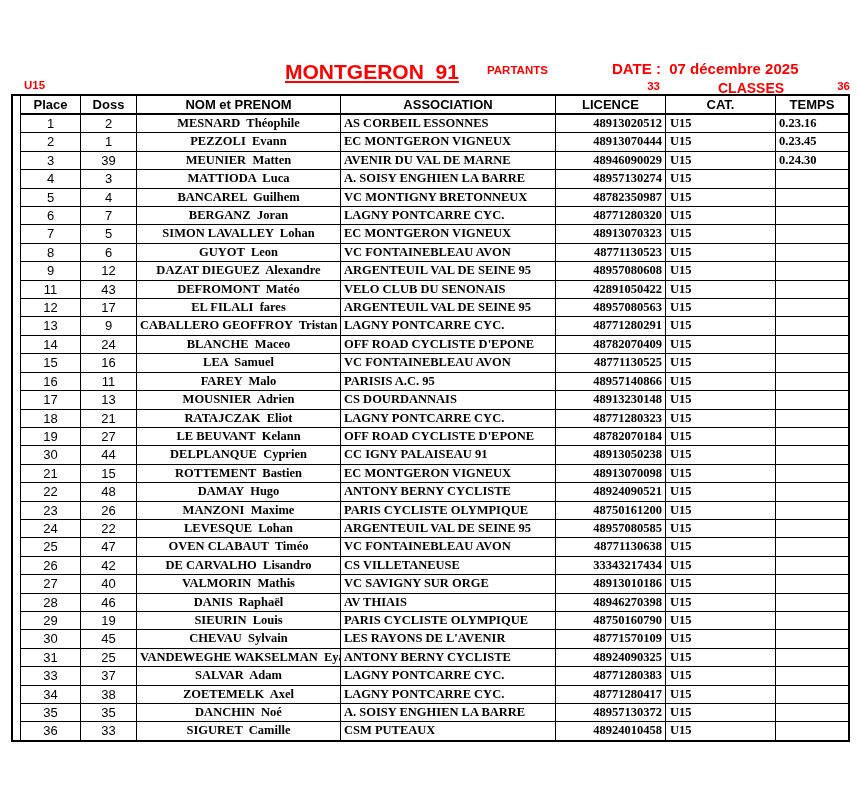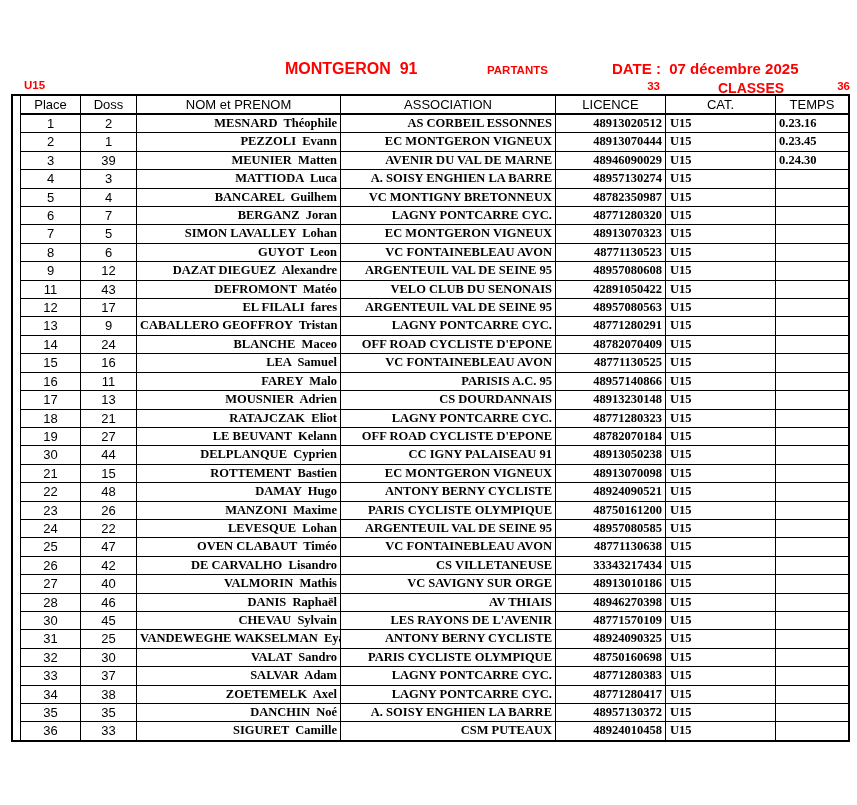--- a/index.html
+++ b/index.html
@@ -5,21 +5,21 @@
   html,body { margin:0; padding:0; }
   body {
     width:857px; height:805px;
     background:#ffffff;
     position:relative;
     font-family:"Liberation Sans", sans-serif;
     color:#000;
     overflow:hidden;
   }
   .red { color:#ff0000; font-weight:bold; white-space:pre; }
-  .race-title   { position:absolute; left:285px; top:60px; font-size:16px; }
+  .race-title   { position:absolute; left:285px; top:60px; font-size:21px;text-decoration:underline; }
   .race-date    { position:absolute; left:612px; top:60px; font-size:15px; }
   .cat-label    { position:absolute; left:24px;  top:79px; font-size:11.5px; }
   .partants-lbl { position:absolute; left:487px; top:64px; font-size:11.5px; }
   .partants-val { position:absolute; left:618px; top:80px; width:42px; text-align:right; font-size:11.5px; }
   .classes-lbl  { position:absolute; left:718px; top:80px; font-size:14px; }
   .classes-val  { position:absolute; left:814px; top:80px; width:36px; text-align:right; font-size:11.5px; }
 
   table.results {
     position:absolute; left:11px; top:94px;
     width:839px;
@@ -33,21 +33,21 @@
   col.w-name  { width:204px; }
   col.w-assoc { width:215px; }
   col.w-lic   { width:110px; }
   col.w-cat   { width:110px; }
   col.w-temps { width:72px;  }
 
   th {
     border-bottom:2px solid #000;
     border-right:1.5px solid #000;
     font-family:"Liberation Sans", sans-serif;
-    font-weight:normal; font-size:13px;
+    font-weight:bold; font-size:13px;
     height:17px; line-height:17px;
     padding:0; text-align:center;
     overflow:hidden; white-space:pre;
   }
   th.sp { border-bottom:none; }
   th:last-child { border-right:none; }
 
   td {
     border-bottom:1.5px solid #000;
     border-right:1.5px solid #000;
@@ -59,22 +59,22 @@
     vertical-align:middle;
   }
   td.sp { border-bottom:none; padding:0; }
   td:last-child { border-right:none; }
   tr:last-child td { border-bottom:none; }
 
   td.c-place, td.c-doss {
     font-family:"Liberation Sans", sans-serif;
     font-weight:400; font-size:13px; text-align:center;
   }
-  td.c-name  { text-align:right; }
-  td.c-assoc { text-align:right; }
+  td.c-name  { text-align:center; }
+  td.c-assoc { text-align:left; }
   td.c-lic   { text-align:right;font-family:Liberation Serif, serif; }
   td.c-cat   { text-align:left; padding-left:4px; }
   td.c-temps { }
 </style>
 </head>
 <body>
 
 <div class="red race-title">MONTGERON  91</div>
 <div class="red race-date">DATE :  07 décembre 2025</div>
 <div class="red cat-label">U15</div>
@@ -398,20 +398,30 @@
     <td class="sp"></td>
     <td class="c-place">28</td>
     <td class="c-doss">46</td>
     <td class="c-name">DANIS  Raphaël</td>
     <td class="c-assoc">AV THIAIS</td>
     <td class="c-lic">48946270398</td>
     <td class="c-cat">U15</td>
     <td class="c-temps"></td>
   </tr>
 
+  <tr>
+    <td class="sp"></td>
+    <td class="c-place">29</td>
+    <td class="c-doss">19</td>
+    <td class="c-name">SIEURIN  Louis</td>
+    <td class="c-assoc">PARIS CYCLISTE OLYMPIQUE</td>
+    <td class="c-lic">48750160790</td>
+    <td class="c-cat">U15</td>
+    <td class="c-temps"></td>
+  </tr>
 
   <tr>
     <td class="sp"></td>
     <td class="c-place">30</td>
     <td class="c-doss">45</td>
     <td class="c-name">CHEVAU  Sylvain</td>
     <td class="c-assoc">LES RAYONS DE L'AVENIR</td>
     <td class="c-lic">48771570109</td>
     <td class="c-cat">U15</td>
     <td class="c-temps"></td>
@@ -421,30 +431,20 @@
     <td class="sp"></td>
     <td class="c-place">31</td>
     <td class="c-doss">25</td>
     <td class="c-name">VANDEWEGHE WAKSELMAN  Eyal</td>
     <td class="c-assoc">ANTONY BERNY CYCLISTE</td>
     <td class="c-lic">48924090325</td>
     <td class="c-cat">U15</td>
     <td class="c-temps"></td>
   </tr>
 
-  <tr>
-    <td class="sp"></td>
-    <td class="c-place">32</td>
-    <td class="c-doss">30</td>
-    <td class="c-name">VALAT  Sandro</td>
-    <td class="c-assoc">PARIS CYCLISTE OLYMPIQUE</td>
-    <td class="c-lic">48750160698</td>
-    <td class="c-cat">U15</td>
-    <td class="c-temps"></td>
-  </tr>
 
   <tr>
     <td class="sp"></td>
     <td class="c-place">33</td>
     <td class="c-doss">37</td>
     <td class="c-name">SALVAR  Adam</td>
     <td class="c-assoc">LAGNY PONTCARRE CYC.</td>
     <td class="c-lic">48771280383</td>
     <td class="c-cat">U15</td>
     <td class="c-temps"></td>

